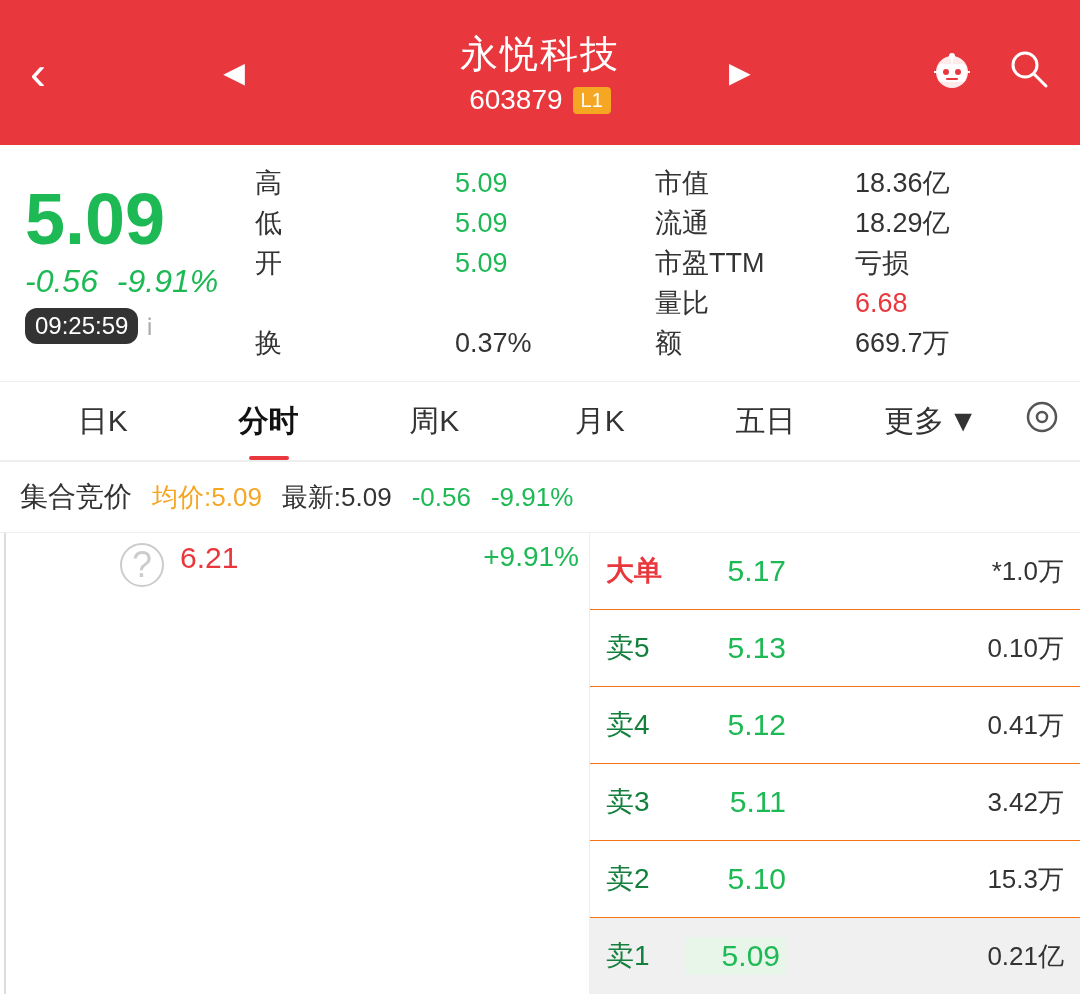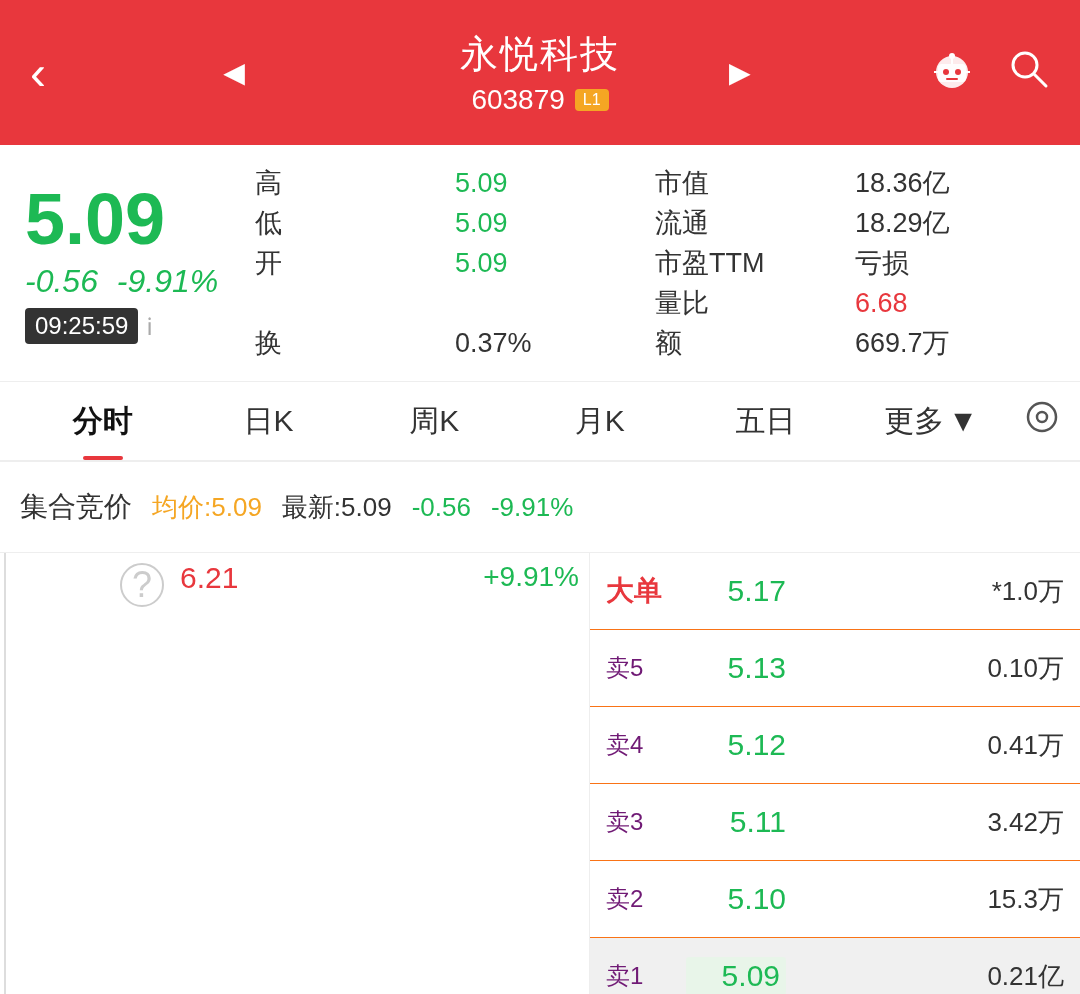--- a/index.html
+++ b/index.html
@@ -40,21 +40,21 @@
       gap: 10px;
       margin-top: 4px;
     }
     .header-code {
       color: white;
       font-size: 28px;
     }
     .header-badge {
       background: #f5a623;
       color: white;
-      font-size: 16px;
+      font-size: 20px;
       padding: 2px 8px;
       border-radius: 4px;
     }
     .header-icon {
       color: white;
       font-size: 48px;
       cursor: pointer;
     }
     .header-icons-right {
       display: flex;
@@ -94,21 +94,21 @@
       margin-top: 8px;
       display: flex;
       align-items: center;
       gap: 8px;
     }
     .time-box {
       background: #333;
       color: white;
       font-size: 24px;
       padding: 4px 10px;
-      border-radius: 4px;
+      border-radius: 12px;
     }
     .info-icon {
       color: #aaa;
       font-size: 24px;
     }
     .price-right {
       display: grid;
       grid-template-columns: repeat(4, 1fr);
       gap: 4px 0;
       align-items: center;
@@ -177,21 +177,21 @@
     }
     .tab-settings {
       margin-left: 10px;
       font-size: 34px;
       color: #333;
     }
 
     
     .subtitle-bar {
       background: white;
-      padding: 26px 20px;
+      padding: 16px 20px;
       display: flex;
       align-items: center;
       gap: 20px;
       border-bottom: 1px solid #eee;
       font-size: 26px;
     }
     .subtitle-title {
       color: #333;
       font-size: 28px;
       font-weight: 500;
@@ -277,22 +277,22 @@
     }
     .orderbook-row {
       display: flex;
       align-items: center;
       padding: 10px 16px;
       border-bottom: 1px solid #f97316;
       height: 77px;
     }
     .ob-label {
       flex: 0 0 80px;
-      color: #701a75;
-      font-size: 24px;
+      color: #15803d;
+      font-size: 28px;
     }
     .ob-price {
       flex: 0 0 100px;
       color: #1db954;
       font-size: 30px;
       font-weight: 500;
       text-align: right;
     }
     .ob-vol {
       flex: 1;
@@ -400,25 +400,25 @@
       <span class="info-label">换</span>
       <span class="info-value-black">0.37%</span>
 
       <span class="info-label" style="grid-column: 3;">额</span>
       <span class="info-value-black">669.7万</span>
     </div>
   </div>
 </div>
 
 <div class="tab-bar">
+  <div class="tab-item">
+    <span>日K</span>
+  </div>
   <div class="tab-item active">
     <span>分时</span>
-  </div>
-  <div class="tab-item">
-    <span>日K</span>
   </div>
   <div class="tab-item">
     <span>周K</span>
   </div>
   <div class="tab-item">
     <span>月K</span>
   </div>
   <div class="tab-item">
     <span>五日</span>
   </div>

